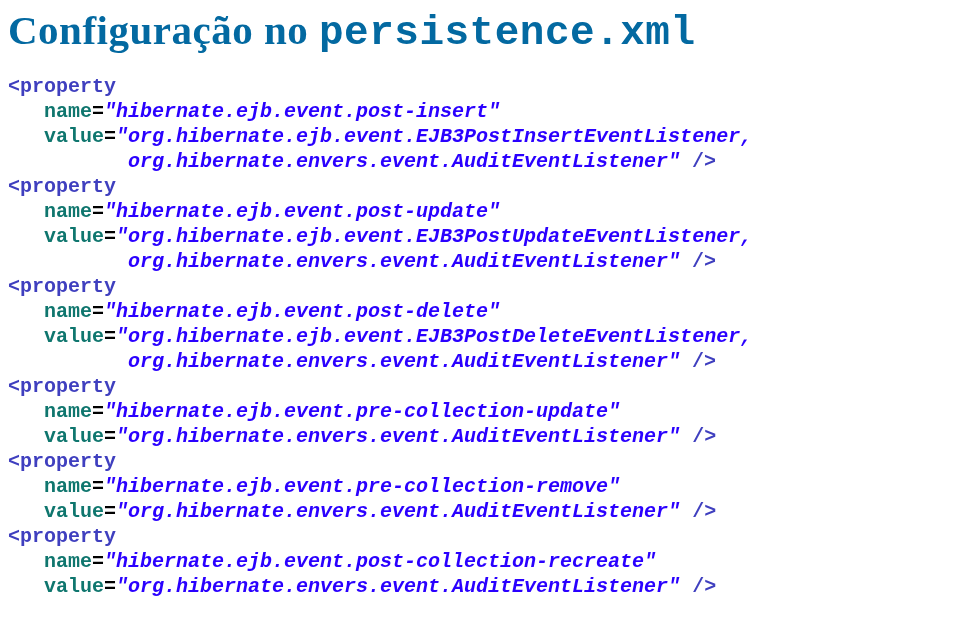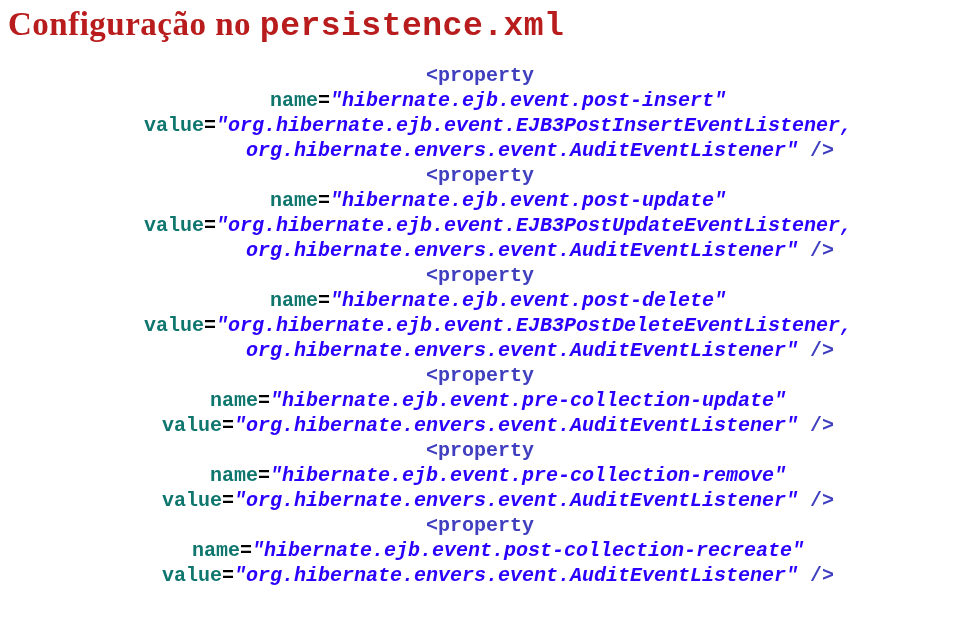--- a/index.html
+++ b/index.html
@@ -9,23 +9,23 @@
     }
     body {
       width: 960px;
       height: 636px;
       background: #ffffff;
       font-family: "Courier New", Courier, monospace;
       padding: 6px 8px;
       overflow: hidden;
     }
     .title {
-      font-size: 33px;
+      font-size: 41px;
       font-weight: bold;
-      color: #b91c1c;
+      color: #0369a1;
       margin-bottom: 18px;
       letter-spacing: 0.5px;
       font-family: Georgia, serif;
     }
     .title-code {
       font-family: "Courier New", Courier, monospace;
       font-weight: bold;
     }
     .code-block {
       font-family: "Courier New", Courier, monospace;
@@ -38,21 +38,20 @@
     }
     .attr-name {
       color: #0f766e;
     }
     .attr-value {
       color: #2a00ff;
       font-style: italic;
     }
     .line {
       white-space: pre;
-      text-align: center;
     }
   </style>
 </head>
 <body>
 
 <div class="title">
   <span>Configuração no </span><span class="title-code">persistence.xml</span>
 </div>
 
 <div class="code-block" id="code-container">

